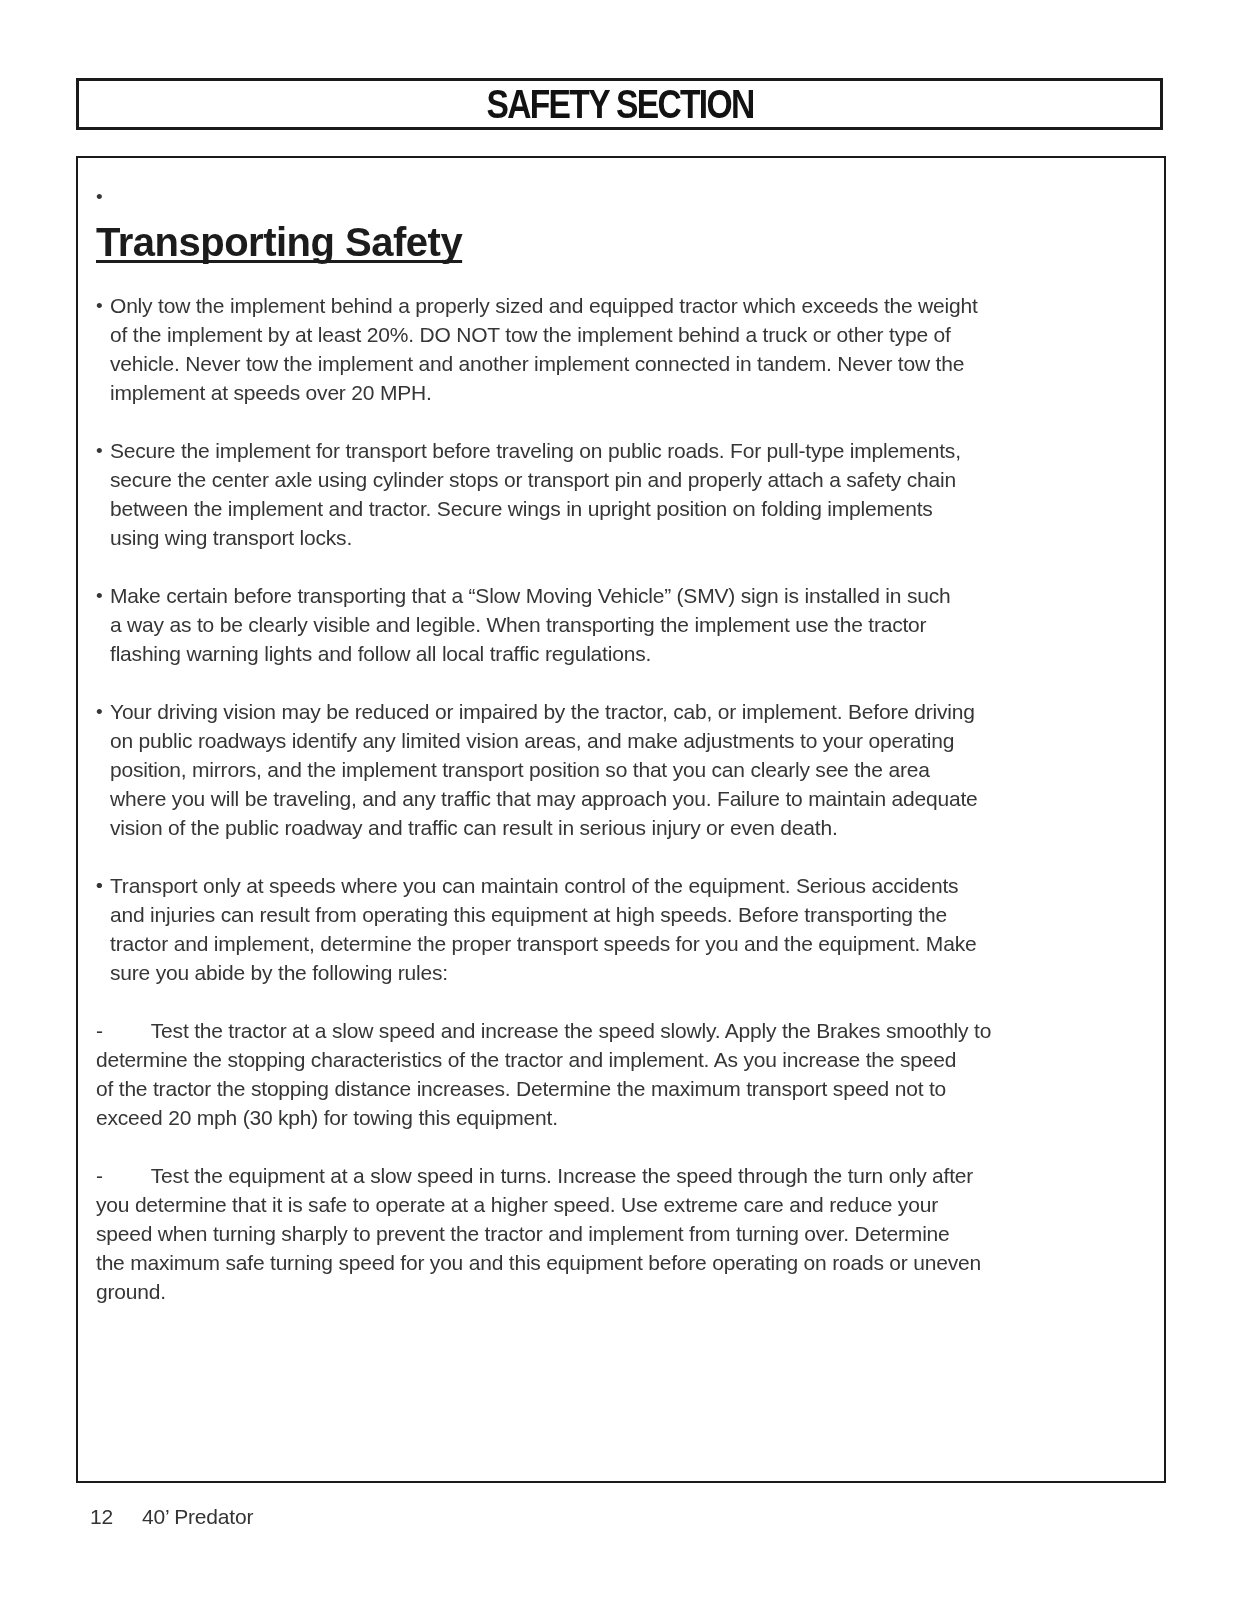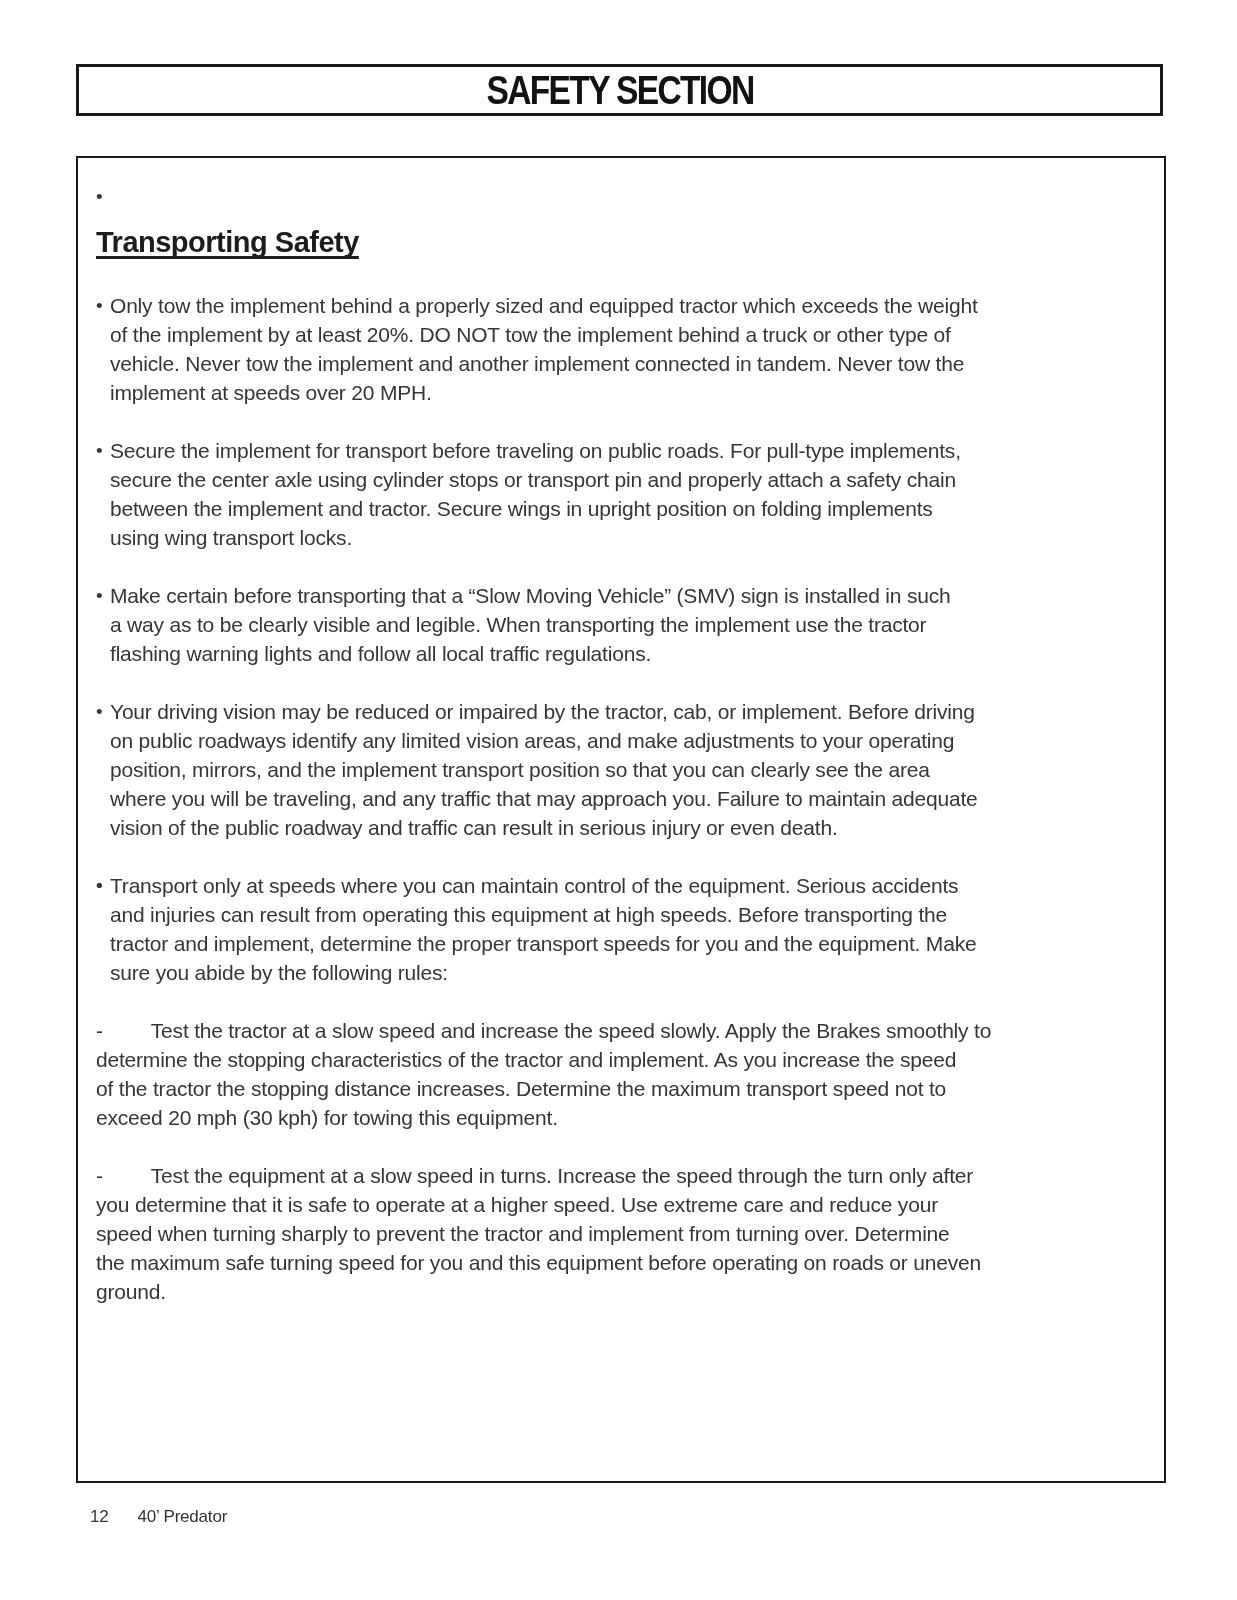--- a/index.html
+++ b/index.html
@@ -12,21 +12,21 @@
     width: 1237px;
     height: 1600px;
     background: #ffffff;
     font-family: "Liberation Sans", "DejaVu Sans", sans-serif;
     color: #363636;
     overflow: hidden;
   }
   .header-box {
     position: absolute;
     left: 76px;
-    top: 64px;
+    top: 78px;
     width: 1087px;
     height: 52px;
     box-sizing: border-box;
     border: 3px solid #1a1a1a;
     display: flex;
     align-items: center;
     justify-content: center;
   }
   .page-title {
     margin: 0;
@@ -59,21 +59,21 @@
     padding-left: 14px;
   }
   .bullet-marker {
     position: absolute;
     left: 0;
     top: 0;
     font-size: 19px;
   }
   h2.section-heading {
     margin: 44px 0 32px 0;
-    font-size: 29px;
+    font-size: 40px;
     line-height: 33px;
     font-weight: bold;
     color: #1c1c1c;
     letter-spacing: -0.5px;
   }
   h2.section-heading .hd-underline {
     text-decoration: underline;
     text-decoration-thickness: 3px;
     text-underline-offset: 4px;
     text-decoration-skip-ink: none;
@@ -85,21 +85,21 @@
     margin-bottom: 0;
   }
   .dash-gap {
     display: inline-block;
     width: 48px;
   }
   .footer {
     position: absolute;
     left: 90px;
     top: 1503px;
-    font-size: 17px;
+    font-size: 21px;
     line-height: 27px;
     letter-spacing: -0.2px;
     color: #333333;
     display: flex;
     gap: 29px;
   }
 </style>
 </head>
 <body>
 

